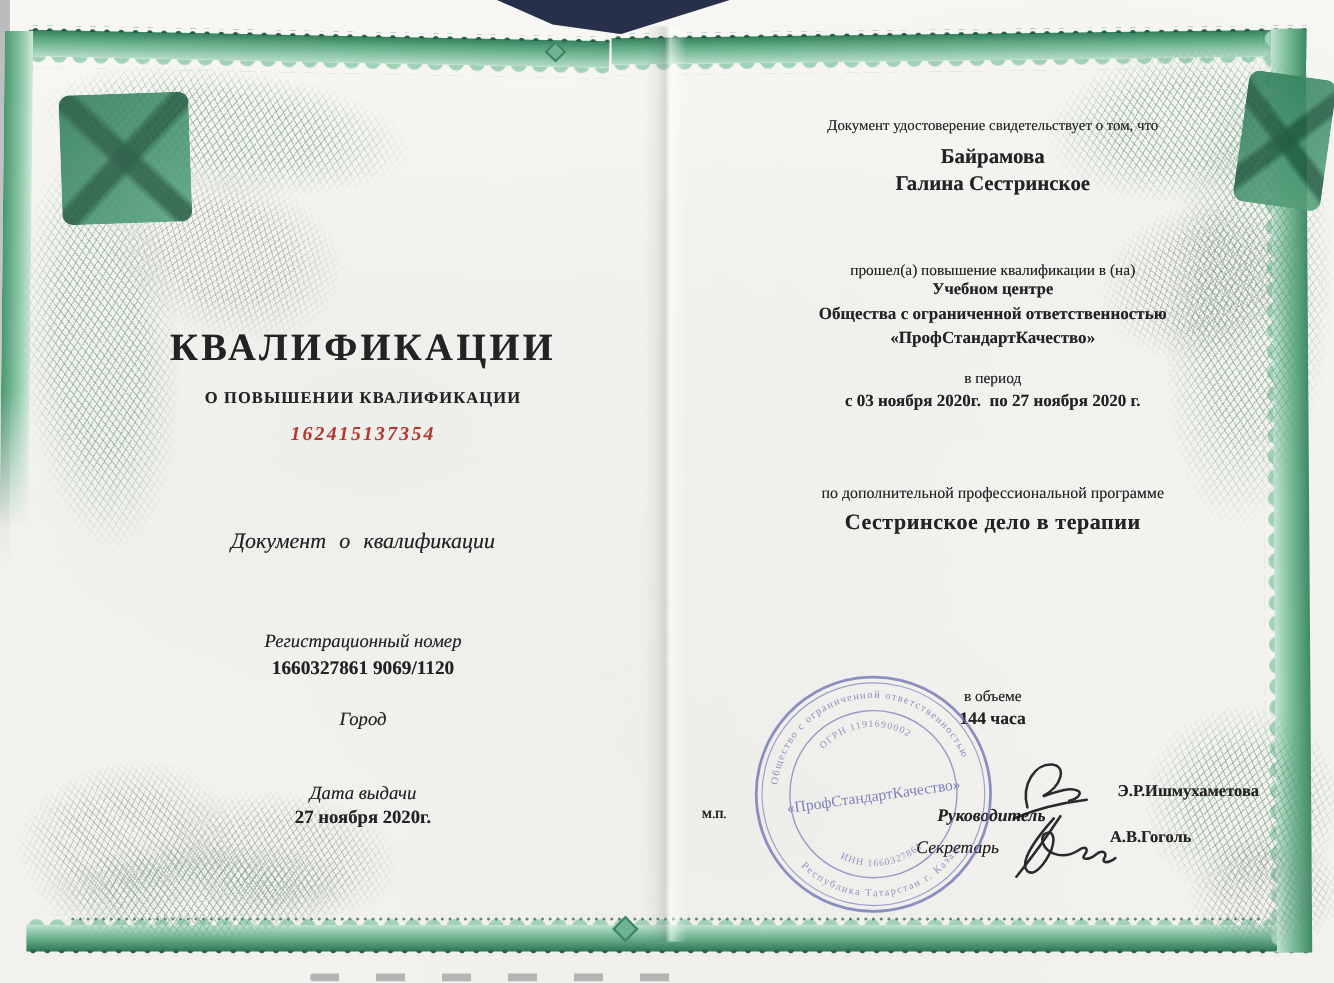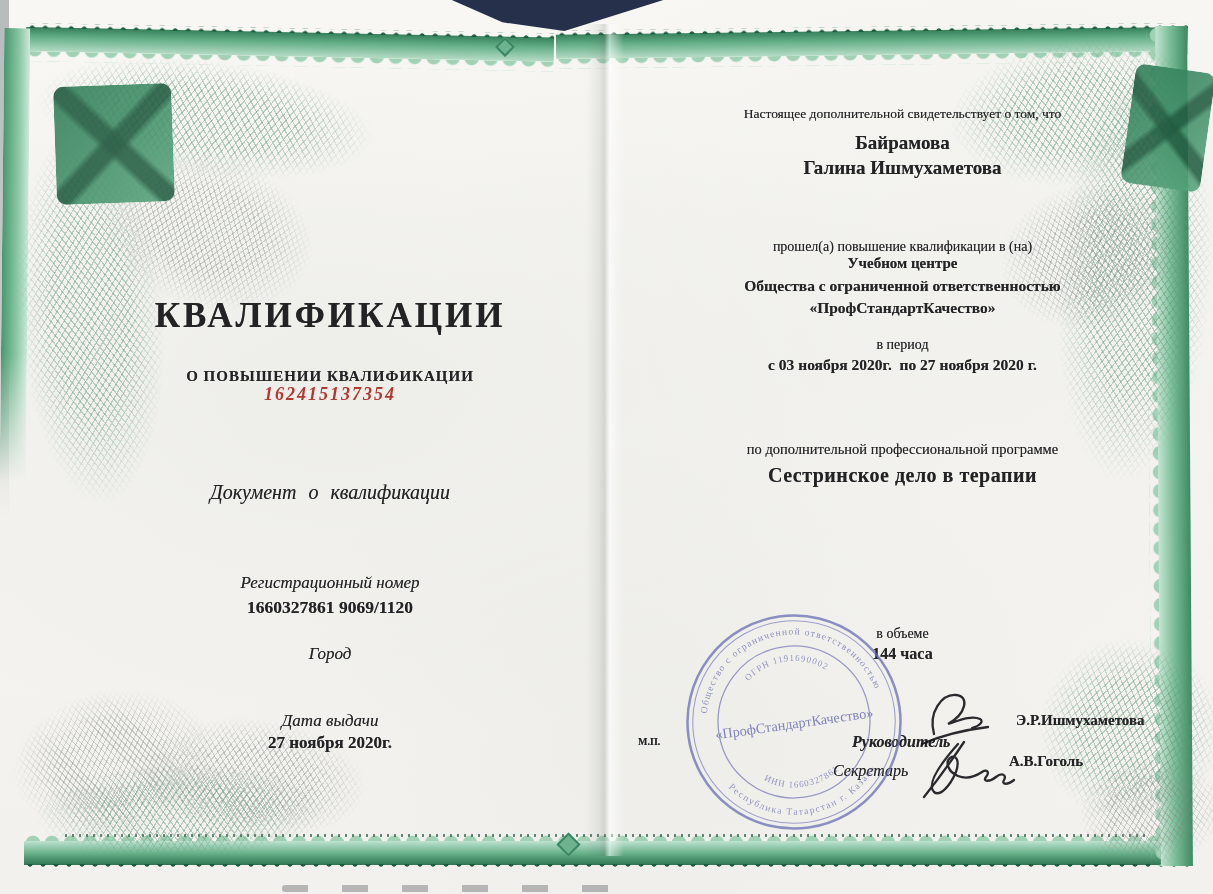--- a/index.html
+++ b/index.html
@@ -63,21 +63,21 @@
       linear-gradient(45deg,rgba(0,0,0,0) 42%,rgba(24,80,54,.8) 46% 54%,rgba(0,0,0,0) 58%),
       linear-gradient(-45deg,rgba(0,0,0,0) 42%,rgba(24,80,54,.8) 46% 54%,rgba(0,0,0,0) 58%),
       linear-gradient(135deg,#2e7c57,#58a47d);}
   
   .t{position:absolute;left:0;width:100%;text-align:center;line-height:1.15;
      text-shadow:0 0 .5px rgba(45,45,48,.55);}
   .it{font-style:italic}.b{font-weight:bold}
   .page-left{position:absolute;left:70px;top:0;width:520px;height:100%;}
   .page-right{position:absolute;left:630px;top:0;width:545px;height:100%;}
   .title{top:296px;font-size:35px;font-weight:bold;letter-spacing:3px;}
-  .subtitle{top:368px;font-size:15px;font-weight:bold;letter-spacing:1px;text-align:center;}
+  .subtitle{top:354px;font-size:15px;font-weight:bold;letter-spacing:1px;text-align:center;}
   .formnum{top:384px;font-size:18px;font-weight:bold;font-style:italic;letter-spacing:2px;color:#b13931;text-shadow:none;}
   .dockind{top:481px;font-size:20px;padding-right:52px;word-spacing:7px;}
   .reglabel{top:573px;font-size:17px;padding-right:46px;}
   .regvalue{top:597px;font-size:17.5px;padding-right:36px;}
   .citylabel{top:644px;font-size:17px;}
   .cityvalue{top:667px;font-size:18px;}
   .datelabel{top:711px;font-size:17px;padding-right:60px;}
   .datevalue{top:733px;font-size:17px;padding-right:26px;}
   .intro{top:106px;font-size:13.5px;}
   .sur{top:132px;font-size:19px;}
@@ -140,23 +140,23 @@
     <div class="t formnum">162415137354</div>
     <div class="t it dockind">Документ о квалификации</div>
     <div class="t it reglabel">Регистрационный номер</div>
     <div class="t b regvalue">1660327861 9069/1120</div>
     <div class="t it citylabel">Город</div>
     <div class="t it datelabel">Дата выдачи</div>
     <div class="t b datevalue">27 ноября 2020г.</div>
   </div>
 
   <div class="page-right">
-    <div class="t intro">Настоящее дополнительной свидетельствует о том, что</div>
+    <div class="t intro">Документ удостоверение свидетельствует о том, что</div>
     <div class="t b sur">Байрамова</div>
-    <div class="t b nmp">Галина Ишмухаметова</div>
+    <div class="t b nmp">Галина Сестринское</div>
     <div class="t completed">прошел(а) повышение квалификации в (на)</div>
     <div class="t b org2">Общества с ограниченной ответственностью</div>
     <div class="t b org1">Учебном центре</div>
     <div class="t b org3">«ПрофСтандартКачество»</div>
     <div class="t periodl">в период</div>
     <div class="t b periodv">с 03 ноября 2020г.  по 27 ноября 2020 г.</div>
     <div class="t progl">по дополнительной профессиональной программе</div>
     <div class="t b progv">Сестринское дело в терапии</div>
     <div class="t voll">в объеме</div>
     <div class="t b volv">144 часа</div>

